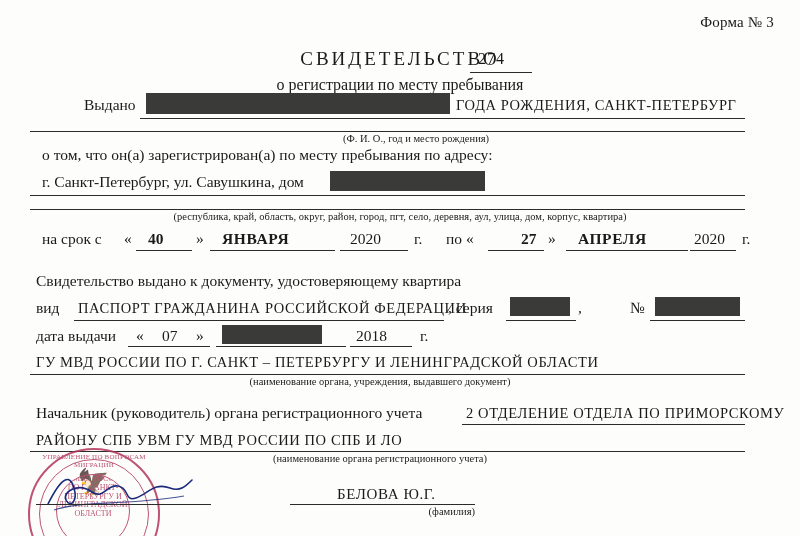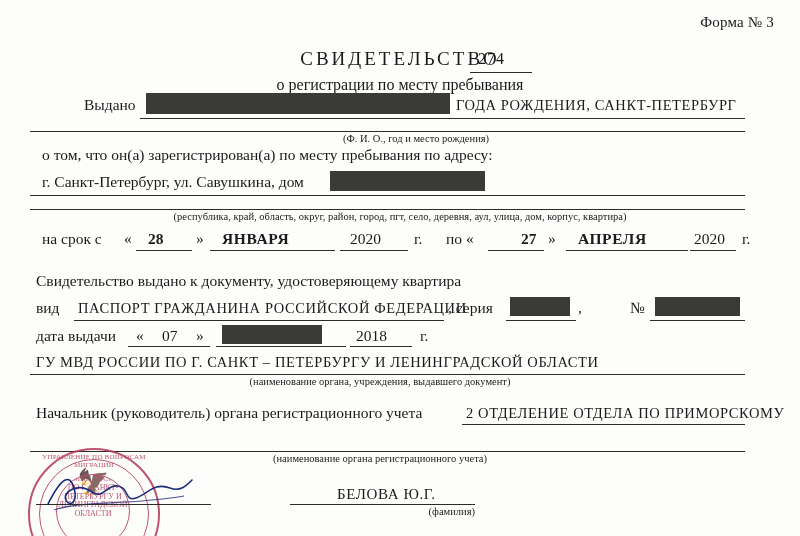--- a/index.html
+++ b/index.html
@@ -186,21 +186,21 @@
   <div class="lbl" style="left:42px; top:146px;">о том, что он(а) зарегистрирован(а) по месту пребывания по адресу:</div>
 
   <div class="lbl" style="left:42px; top:173px;">г. Санкт-Петербург, ул. Савушкина, дом</div>
   <div class="redact" style="left:330px; top:171px; width:155px; height:20px;"></div>
   <div class="rule" style="left:30px; top:195px; width:715px;"></div>
   <div class="rule" style="left:30px; top:209px; width:715px;"></div>
   <div class="lbl-sm lbl-center" style="left:0; top:211px; width:800px;">(республика, край, область, округ, район, город, пгт, село, деревня, аул, улица, дом, корпус, квартира)</div>
 
   <div class="lbl" style="left:42px; top:230px;">на срок с</div>
   <div class="lbl" style="left:124px; top:230px;">«</div>
-  <div class="lbl" style="left:148px; top:230px; font-weight:bold;">28</div>
+  <div class="lbl" style="left:148px; top:230px; font-weight:bold;">40</div>
   <div class="rule" style="left:136px; top:250px; width:56px;"></div>
   <div class="lbl" style="left:196px; top:230px;">»</div>
   <div class="lbl caps" style="left:222px; top:230px; font-weight:bold;">ЯНВАРЯ</div>
   <div class="rule" style="left:210px; top:250px; width:125px;"></div>
   <div class="lbl" style="left:350px; top:230px;">2020</div>
   <div class="rule" style="left:340px; top:250px; width:68px;"></div>
   <div class="lbl" style="left:414px; top:230px;">г.</div>
   <div class="lbl" style="left:446px; top:230px;">по «</div>
   <div class="lbl" style="left:500px; top:230px; font-weight:bold;margin-left:21px;">27</div>
   <div class="rule" style="left:488px; top:250px; width:56px;"></div>
@@ -235,20 +235,21 @@
   <div class="rule" style="left:350px; top:346px; width:62px;"></div>
   <div class="lbl" style="left:420px; top:327px;">г.</div>
 
   <div class="lbl caps" style="left:36px; top:354px; font-size:14.5px;">ГУ  МВД  РОССИИ  ПО  Г. САНКТ – ПЕТЕРБУРГУ  И  ЛЕНИНГРАДСКОЙ ОБЛАСТИ</div>
   <div class="rule" style="left:30px; top:374px; width:715px;"></div>
   <div class="lbl-sm lbl-center" style="left:0; top:376px; width:760px;">(наименование органа, учреждения, выдавшего документ)</div>
 
   <div class="lbl" style="left:36px; top:404px;">Начальник (руководитель) органа регистрационного учета</div>
   <div class="lbl caps" style="left:466px; top:405px; font-size:14.5px;">2 ОТДЕЛЕНИЕ ОТДЕЛА  ПО ПРИМОРСКОМУ</div>
   <div class="rule" style="left:462px; top:424px; width:283px;"></div>
+  <div class="lbl caps" style="left:36px; top:432px; font-size:14.5px;">РАЙОНУ  СПБ  УВМ  ГУ  МВД  РОССИИ  ПО СПБ  И  ЛО</div>
   <div class="rule" style="left:30px; top:451px; width:715px;"></div>
   <div class="lbl-sm lbl-center" style="left:0; top:453px; width:760px;">(наименование органа регистрационного учета)</div>
 
   <div class="stamp">
     <div class="stamp-text-top lbl-center">УПРАВЛЕНИЕ ПО ВОПРОСАМ МИГРАЦИИ</div>
     <div class="stamp-eagle">🦅</div>
     <div class="stamp-inner">ГУ МВД РОССИИ ПО Г. САНКТ-ПЕТЕРБУРГУ И ЛЕНИНГРАДСКОЙ ОБЛАСТИ</div>
 
   </div>
 

